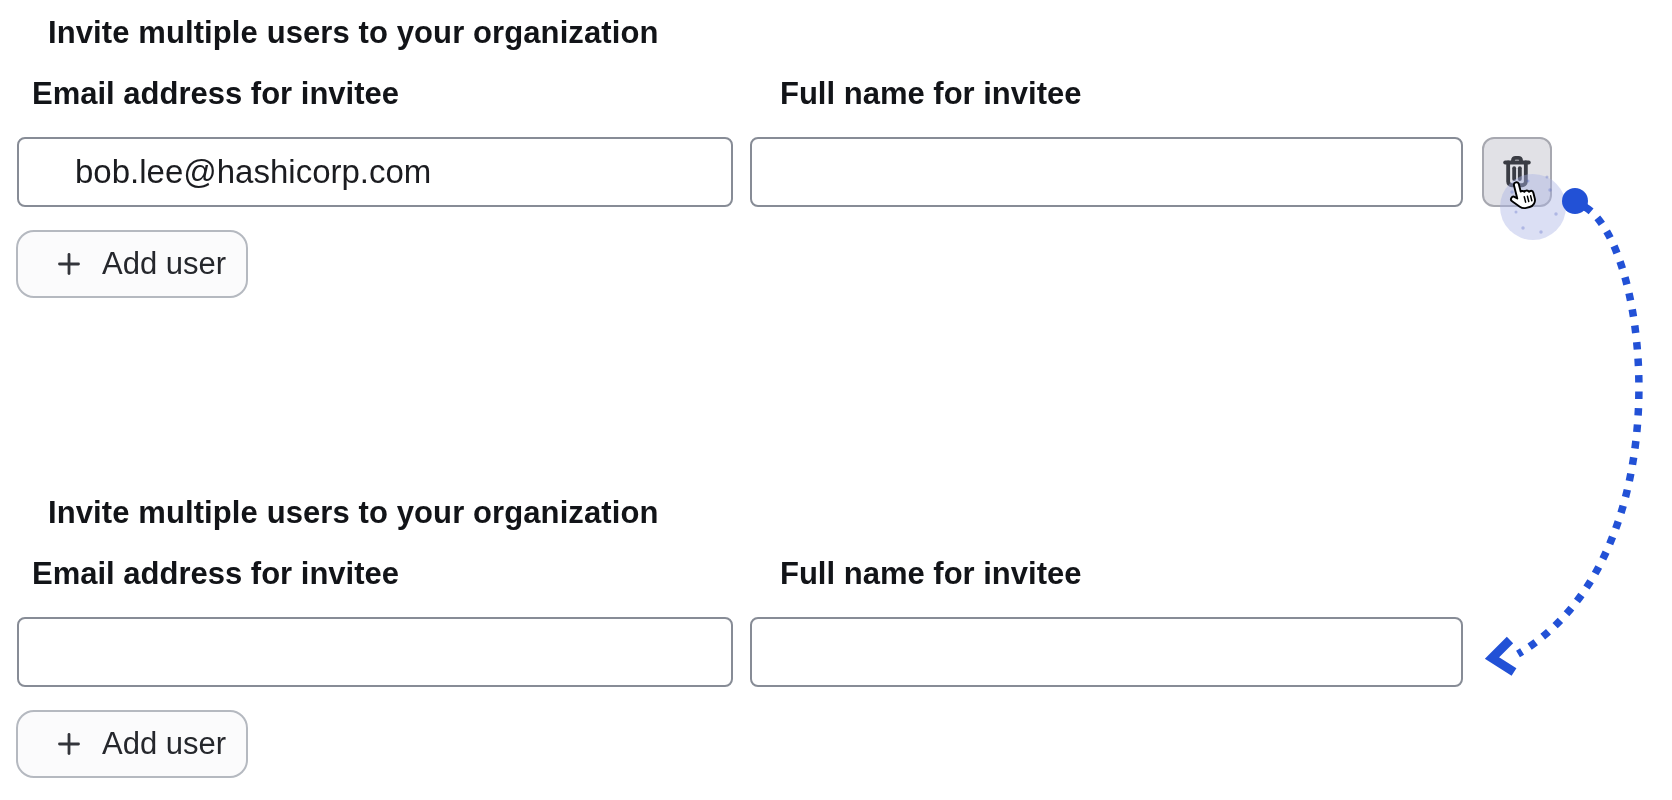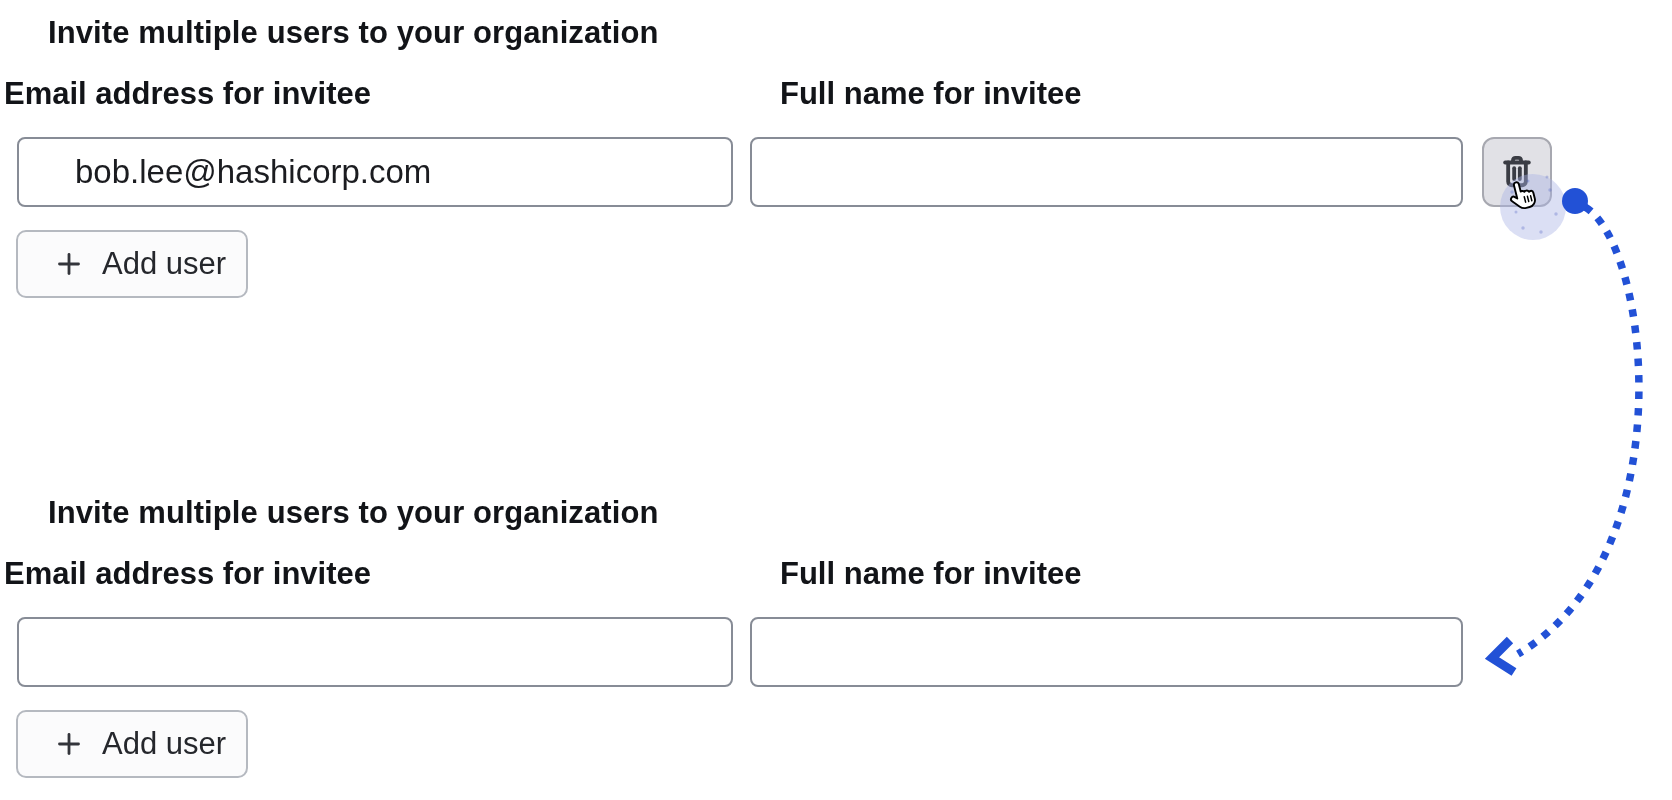--- a/index.html
+++ b/index.html
@@ -18,21 +18,21 @@
   .section-heading {
     position: absolute; left: 17px; top: 14px;
     font-size: 31px; font-weight: 700; color: #121418;
     line-height: 1.25; letter-spacing: 0.1px; margin-left: 31px;
   }
   .field-label {
     position: absolute; top: 75px;
     font-size: 31px; font-weight: 700; color: #121418;
     line-height: 1.25;
   }
-  .label-email    { left: 4px; }
+  .label-email    { left: 32px; }
   .label-fullname { left: 780px; }
 
   .text-input {
     position: absolute; top: 137px; height: 70px;
     border: 2px solid #878c96; border-radius: 8px;
     background: #ffffff;
     font-family: "Liberation Sans", sans-serif;
     font-size: 33px; color: #1b1c20;
     padding: 0 24px 0 56px;
     outline: none;
@@ -47,21 +47,21 @@
     border: 2px solid #a7a8b0;
     border-radius: 12px;
     display: flex; align-items: center; justify-content: center;
     padding: 0; cursor: pointer;
   }
   .add-user-btn {
     position: absolute; left: 16px; top: 230px;
     width: 232px; height: 68px;
     background: #fbfbfc;
     border: 2px solid #b5b9c0;
-    border-radius: 10px;
+    border-radius: 18px;
     display: flex; align-items: center; justify-content: flex-start;
     gap: 18px; padding: 0 0 0 36px;
     font-family: "Liberation Sans", sans-serif;
     font-size: 31px; color: #25272c; cursor: pointer;
   }
   .add-user-btn .btn-label { line-height: 1; padding-bottom: 2px; }
 
   #annotation-overlay {
     position: absolute; left: 0; top: 0;
     width: 1672px; height: 800px;

